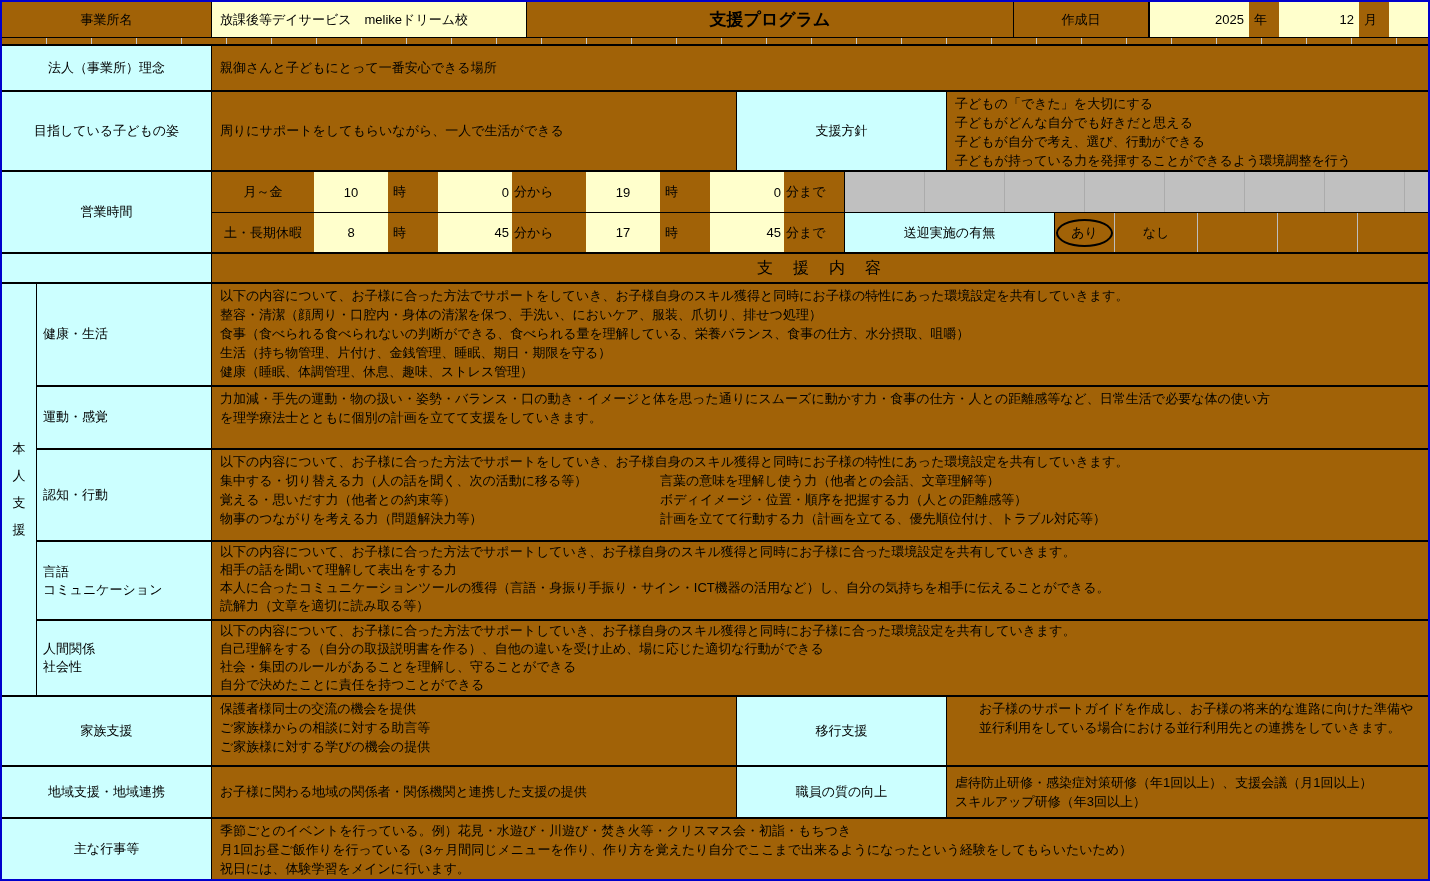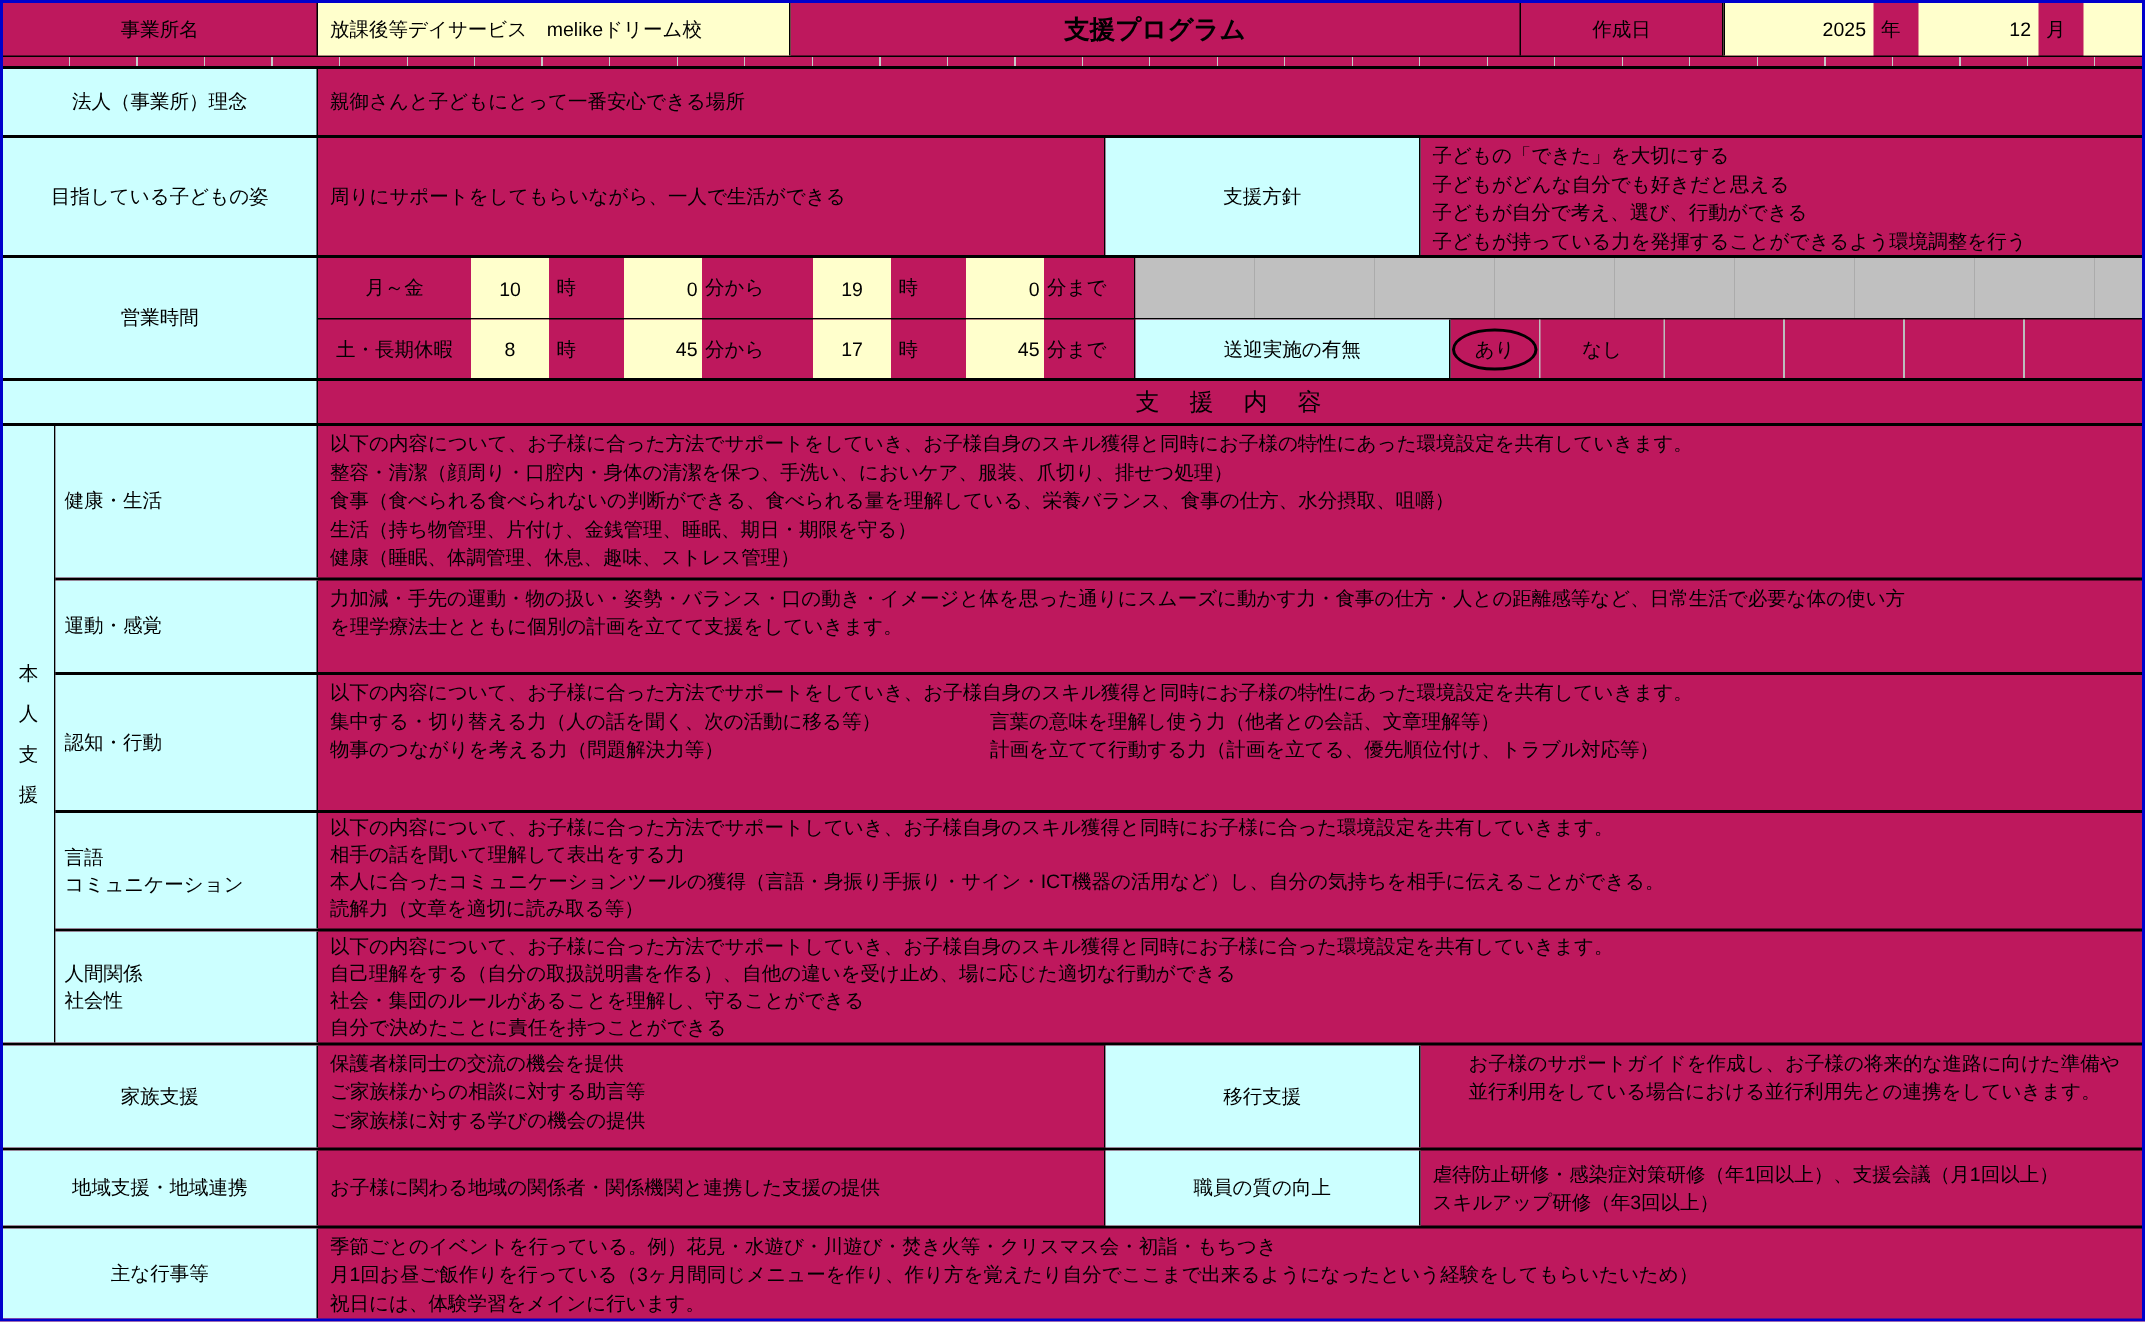--- a/index.html
+++ b/index.html
@@ -1,37 +1,37 @@
 <!DOCTYPE html>
 <html><head>
 <meta charset="utf-8">
 <style>
   * { margin:0; padding:0; box-sizing:border-box; }
   html,body { background:#e8e8e8; }
   body { font-family:"Liberation Sans","DejaVu Sans",sans-serif; color:#000; }
-  .sheet { width:1430px; height:881px; background:#be185d; border:2px solid #0000cc; display:flex; flex-direction:column; font-size:13px; overflow:hidden; }
+  .sheet { width:1430px; height:881px; background:#a16207; border:2px solid #0000cc; display:flex; flex-direction:column; font-size:13px; overflow:hidden; }
   .row { display:flex; flex-direction:row; border-bottom:2px solid #000; min-height:0; }
   .row.thin-b { border-bottom:1px solid #000; }
   .row.no-b { border-bottom:none; }
   .cell { border-right:1px solid #000; overflow:hidden; }
   .cell.no-br { border-right:none; }
   .cyan { background:#ccffff; }
   .yellow { background:#ffffcc; }
   .gray { background:#c0c0c0; background-image:repeating-linear-gradient(to right,transparent 0,transparent 79px,#ababab 79px,#ababab 80px); }
   .center { display:flex; align-items:center; justify-content:center; text-align:center; }
   .vcenter { display:flex; align-items:center; }
   .pad { padding:2px 8px; }
   .lines { padding:2px 8px; line-height:19px; }
   .lines.tight { line-height:18px; padding:1px 8px; }
   .ln { white-space:nowrap; overflow:hidden; }
   .wrap { white-space:normal; line-height:19px;padding-left:32px; }
   .title { font-size:17px; font-weight:bold; }
   .secttl { letter-spacing:2px; font-size:16px; }
   
-  .w35{width:35px;flex:none}.w50{width:50px;flex:none}.w52{width:52px;flex:none}.w54{width:74px;flex:none}
+  .w35{width:35px;flex:none}.w50{width:50px;flex:none}.w52{width:74px;flex:none}.w54{width:74px;flex:none}
   .w61{width:61px;flex:none}.w77{width:60px;flex:none}.w80{width:80px;flex:none}.w83{width:83px;flex:none}
   .w100{width:100px;flex:none}.w102{width:102px;flex:none}.w135{width:135px;flex:none}.w175{width:175px;flex:none}
   .w210{width:210px;flex:none}.w30{width:30px;flex:none}.w315{width:315px;flex:none}.w415{width:487px;flex:none}
   .w525{width:525px;flex:none}.grow{flex:1 1 auto;min-width:0}
   
   .h36{height:36px;flex:none}.h8{height:8px;flex:none}.h46{height:46px;flex:none}.h80{height:80px;flex:none}
   .h82{height:82px;flex:none}.h30{height:30px;flex:none}.h413{height:413px;flex:none}.h70{height:70px;flex:none}
   .h52{height:52px;flex:none}.hfill{flex:1 1 auto}
   .h41{height:41px;flex:none}.subfill{flex:1 1 auto}
   
@@ -169,20 +169,24 @@
         <div class="cell w175 cyan catcell">
           <div>認知・行動</div>
         </div>
         <div class="cell grow lines no-br">
           <div class="ln">以下の内容について、お子様に合った方法でサポートをしていき、お子様自身のスキル獲得と同時にお子様の特性にあった環境設定を共有していきます。</div>
           <div class="pair">
             <span class="pl">集中する・切り替える力（人の話を聞く、次の活動に移る等）</span>
             <span class="pr">言葉の意味を理解し使う力（他者との会話、文章理解等）</span>
           </div>
           <div class="pair">
+            <span class="pl">覚える・思いだす力（他者との約束等）</span>
+            <span class="pr">ボディイメージ・位置・順序を把握する力（人との距離感等）</span>
+          </div>
+          <div class="pair">
             <span class="pl">物事のつながりを考える力（問題解決力等）</span>
             <span class="pr">計画を立てて行動する力（計画を立てる、優先順位付け、トラブル対応等）</span>
           </div>
         </div>
       </div>
 
       <div class="row no-b" style="height:79px;border-bottom:2px solid #000;">
         <div class="cell w175 cyan catcell">
           <div>言語</div>
           <div>コミュニケーション</div>

